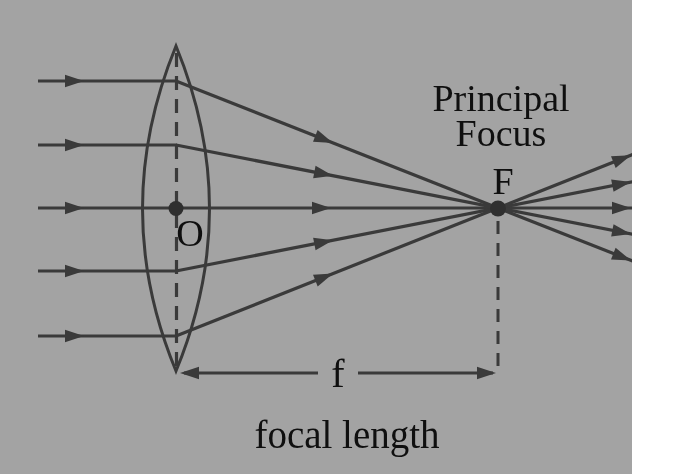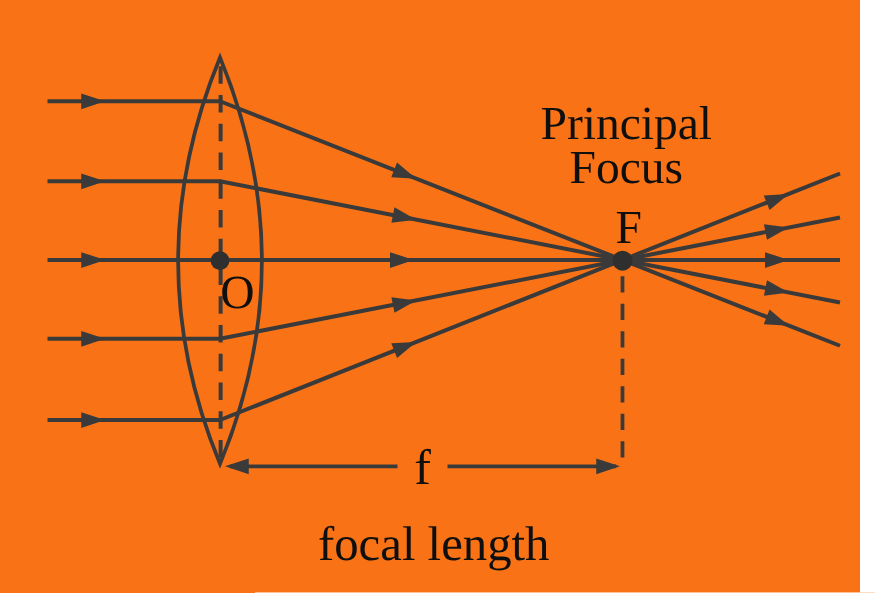--- a/index.html
+++ b/index.html
@@ -3,23 +3,23 @@
 <meta charset="utf-8">
 <style>
   html, body {
     margin: 0;
     padding: 0;
     background: #ffffff;
     font-family: "Liberation Serif", serif;
   }
   .stage {
     position: relative;
-    width: 688px;
+    width: 632px;
     height: 474px;
-    background: #f97316;
+    background: #a3a3a3;
     overflow: hidden;
   }
   svg { display: block; }
   .ray   { stroke: #3a3a3a; stroke-width: 3.2; fill: none; }
   .lens  { stroke: #3a3a3a; stroke-width: 3;   fill: none; }
   .dash  { stroke: #3a3a3a; stroke-width: 3.2; fill: none; stroke-dasharray: 14 9; }
   .dash2 { stroke: #3a3a3a; stroke-width: 3;   fill: none; stroke-dasharray: 13 9; }
   .mline { stroke: #3a3a3a; stroke-width: 3;   fill: none; }
   .ah    { fill: #3a3a3a; stroke: none; }
   .dot   { fill: #2f2f2f; stroke: none; }

